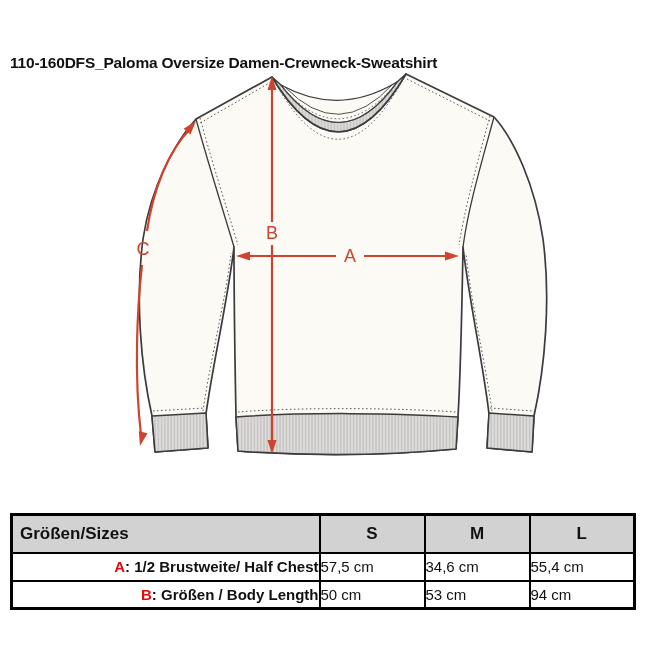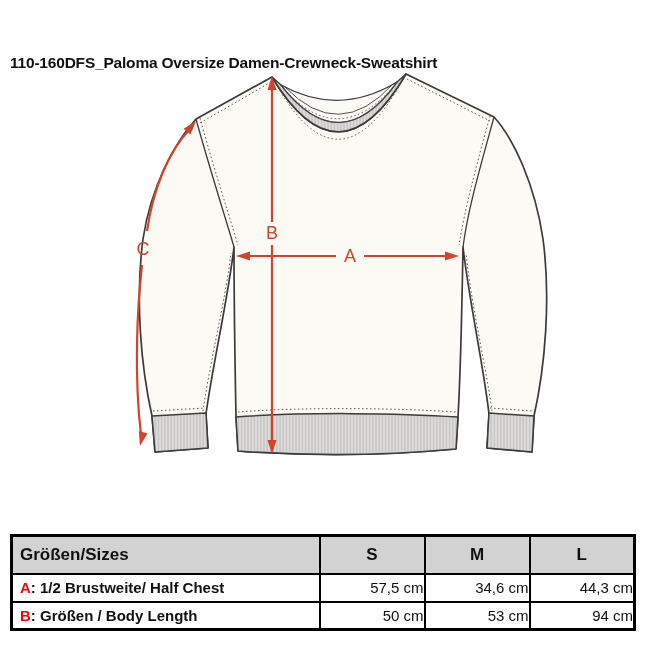--- a/index.html
+++ b/index.html
@@ -22,33 +22,33 @@
   .seam      { fill:none; stroke:var(--outline); stroke-width:1.3; }
   .thinline  { fill:none; stroke:var(--outline); stroke-width:0.9; }
   .stitch    { fill:none; stroke:#4a4a4a; stroke-width:0.9; stroke-dasharray:1.6 2.4; }
   .opening   { fill:var(--garment-fill); stroke:var(--outline); stroke-width:1.2; }
   .arrow-line{ fill:none; stroke:var(--diagram-red); stroke-width:2.2; }
   .arrow-head{ fill:var(--diagram-red); }
   .arrow-label{ fill:var(--diagram-red); font-family:"Liberation Sans",sans-serif; font-size:18px; font-weight:400; text-anchor:middle; }
 
   
   .size-table {
-    position:absolute; left:10px; top:534px; width:623px;
+    position:absolute; left:10px; top:513px; width:623px;
     border-collapse:collapse; table-layout:fixed;
     border:3px solid #000;
   }
   .size-table th, .size-table td { border:2px solid #000; overflow:hidden; white-space:nowrap; }
   .size-table th { background:var(--header-bg); height:38px; font-size:17px; font-weight:bold; color:#111; }
   .size-table td { background:#ffffff; height:28px; font-size:15px; color:#111; }
   .col-label { width:308px; }
   .col-size  { width:105px; }
   th.cell-label { text-align:left; padding-left:7px; }
   th.cell-size  { text-align:center; }
-  td.cell-label { text-align:left; padding-left:7px; font-weight:bold; }
-  td.cell-value { text-align:right; font-weight:normal; }
+  td.cell-label { text-align:right; padding-left:7px; font-weight:bold; }
+  td.cell-value { text-align:left; font-weight:normal; }
   .red-letter { color:var(--table-letter-red); font-weight:bold; }
 </style>
 </head>
 <body>
 
 <div class="page">
 
   <div class="title">110-160DFS_Paloma Oversize Damen-Crewneck-Sweatshirt</div>
 
   <svg class="diagram" width="649" height="445" viewBox="0 0 649 445">
@@ -152,21 +152,21 @@
         <tr>
       <th class="cell-label">Größen/Sizes</th>
       <th class="cell-size">S</th>
       <th class="cell-size">M</th>
       <th class="cell-size">L</th>
     </tr>
     <tr>
       <td class="cell-label"><span class="red-letter">A</span><span>: 1/2 Brustweite/ Half Chest</span></td>
       <td class="cell-value">57,5 cm</td>
       <td class="cell-value">34,6 cm</td>
-      <td class="cell-value">44,3 cm</td>
+      <td class="cell-value">55,4 cm</td>
     </tr>
     <tr>
       <td class="cell-label"><span class="red-letter">B</span><span>: Größen / Body Length</span></td>
       <td class="cell-value">50 cm</td>
       <td class="cell-value">53 cm</td>
       <td class="cell-value">94 cm</td>
     </tr>
   </tbody>
     </table>
 

